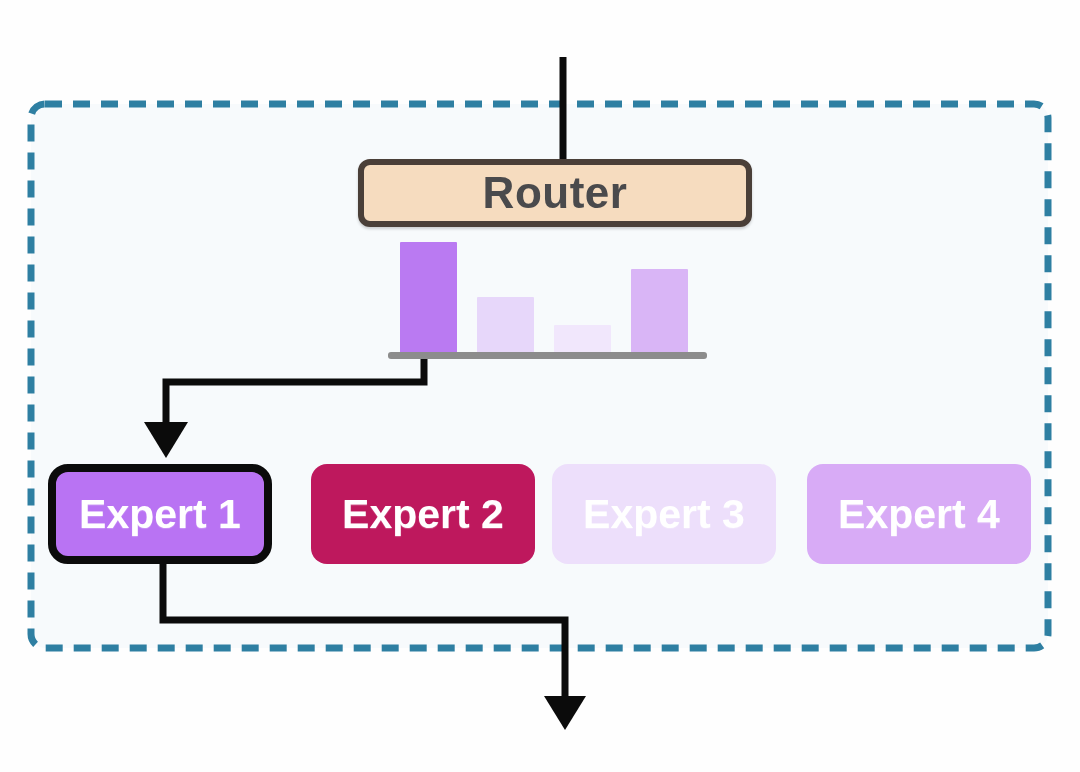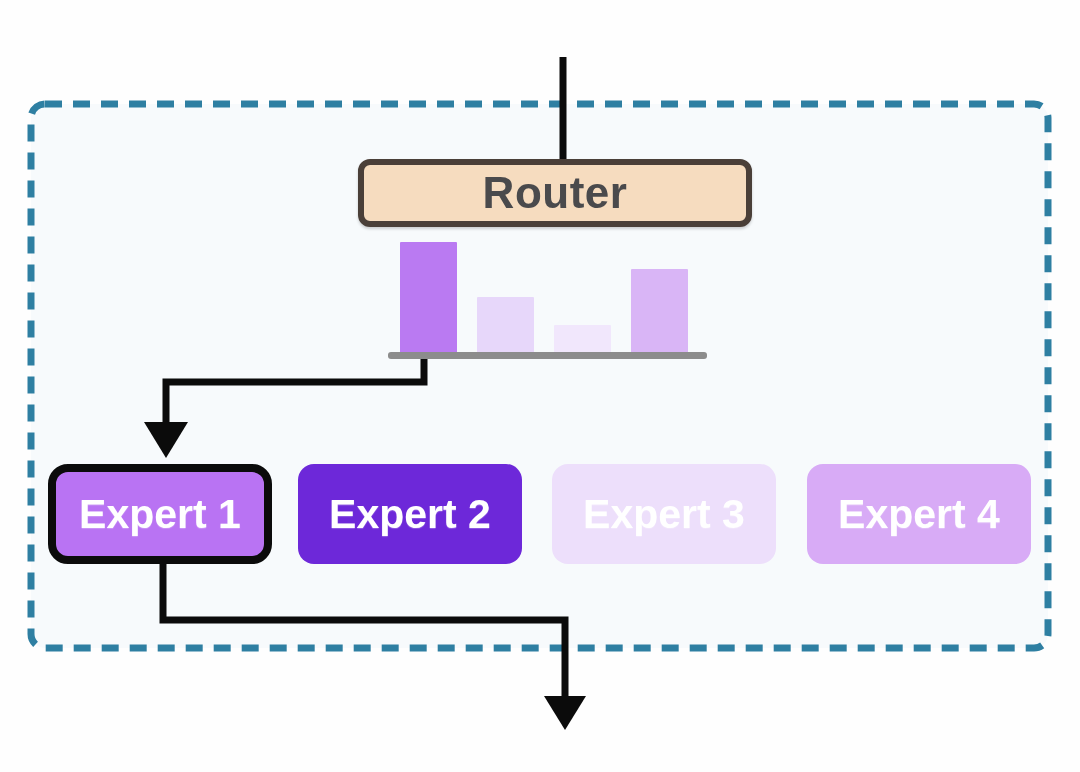--- a/index.html
+++ b/index.html
@@ -99,21 +99,21 @@
         <div class="bar" style="height: 56px; background: rgb(231, 215, 250);"></div>
         <div class="bar" style="height: 28px; background: rgb(241, 231, 252);"></div>
         <div class="bar" style="height: 84px; background: rgb(217, 181, 246);"></div>
       </div>
     <div class="baseline" style="background: rgb(140, 140, 140);"></div>
   </div>
 
   <div class="node expert e1 selected" style="background: rgb(185, 115, 243); color: rgb(255, 255, 255);">
     <span>Expert 1</span>
   </div>
-  <div class="node expert e2" style="background: #6d28d9; color: rgb(255, 255, 255);">
+  <div class="node expert e2" style="background: #be185d; color: rgb(255, 255, 255); margin-left: 13px;">
     <span>Expert 2</span>
   </div>
   <div class="node expert e3" style="background: rgb(237, 223, 251); color: rgb(255, 255, 255);">
     <span>Expert 3</span>
   </div>
   <div class="node expert e4" style="background: rgb(216, 171, 246); color: rgb(255, 255, 255);">
     <span>Expert 4</span>
   </div>
 
 </div>

